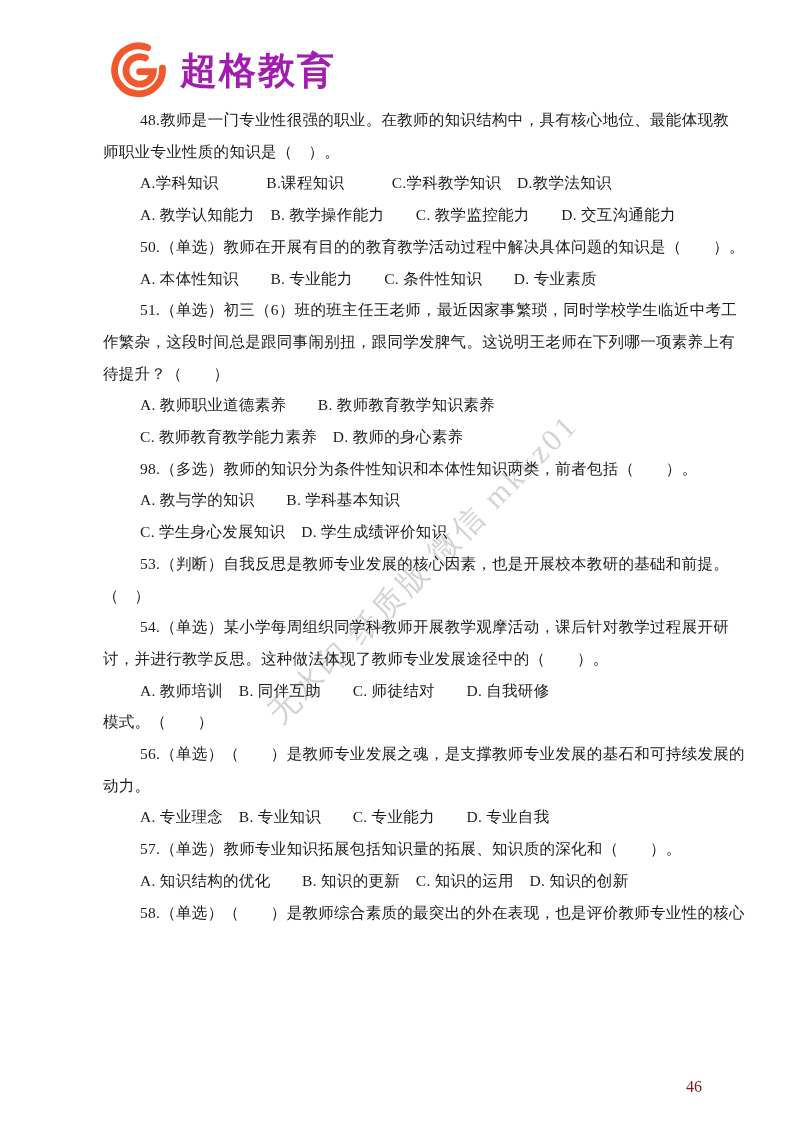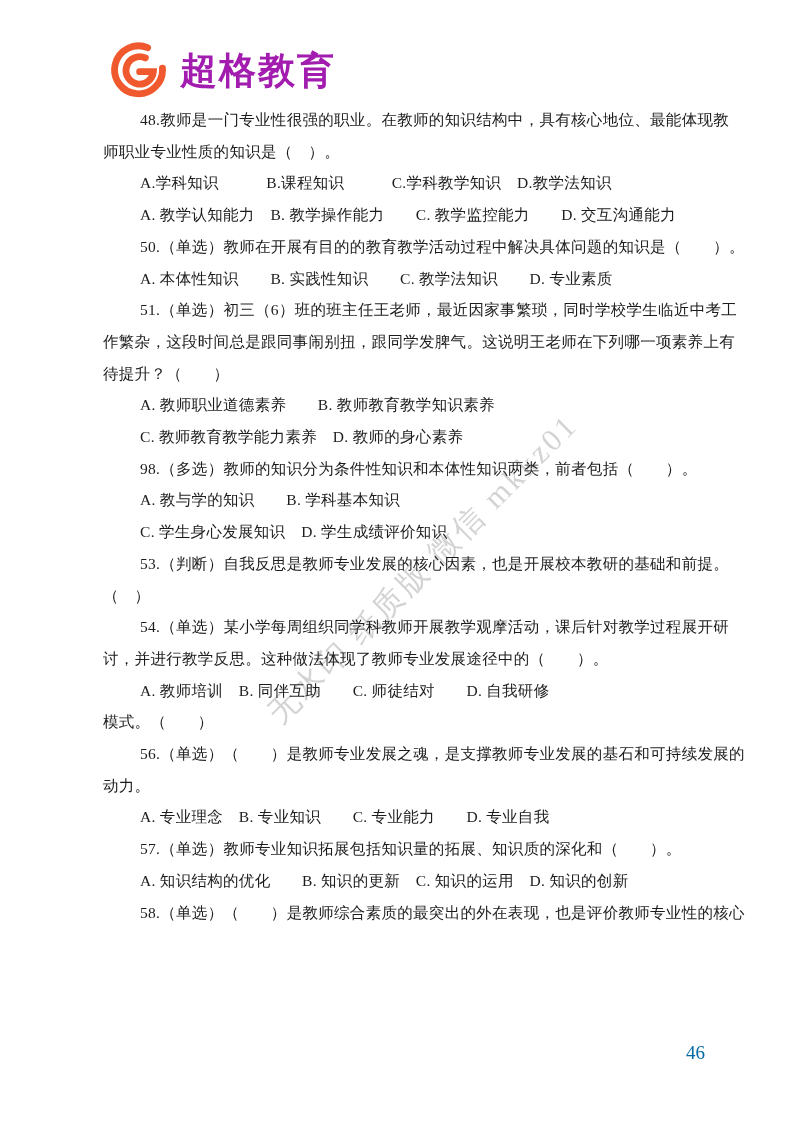--- a/index.html
+++ b/index.html
@@ -41,22 +41,22 @@
   }
   .line {
     font-size:15.5px;
     line-height:31.7px;
     white-space:pre;
     letter-spacing:0.3px;
   }
   .line.indent { padding-left:37px; }
   
   .page-number {
-    position:absolute; left:686px; top:1042px;
-    font-size:19px; color:#0369a1;
+    position:absolute; left:686px; top:1078px;
+    font-size:16px; color:#7f1d1d;
     z-index:1;
   }
 </style>
 </head>
 <body>
 
 <div class="page">
 
   <div class="watermark">无水印 纸质版 微信 mkkz01</div>
 
@@ -69,21 +69,21 @@
     </span>
     <span class="brand-text" style="color: #a21caf;">超格教育</span>
   </div>
 
   <div class="content">
       <div class="line indent">48.教师是一门专业性很强的职业。在教师的知识结构中，具有核心地位、最能体现教</div>
       <div class="line">师职业专业性质的知识是（　）。</div>
       <div class="line indent">A.学科知识　　　B.课程知识　　　C.学科教学知识　D.教学法知识</div>
       <div class="line indent">A. 教学认知能力　B. 教学操作能力　　C. 教学监控能力　　D. 交互沟通能力</div>
       <div class="line indent">50.（单选）教师在开展有目的的教育教学活动过程中解决具体问题的知识是（　　）。</div>
-      <div class="line indent">A. 本体性知识　　B. 实践性知识　　C. 教学法知识　　D. 专业素质</div>
+      <div class="line indent">A. 本体性知识　　B. 专业能力　　C. 条件性知识　　D. 专业素质</div>
       <div class="line indent">51.（单选）初三（6）班的班主任王老师，最近因家事繁琐，同时学校学生临近中考工</div>
       <div class="line">作繁杂，这段时间总是跟同事闹别扭，跟同学发脾气。这说明王老师在下列哪一项素养上有</div>
       <div class="line">待提升？（　　）</div>
       <div class="line indent">A. 教师职业道德素养　　B. 教师教育教学知识素养</div>
       <div class="line indent">C. 教师教育教学能力素养　D. 教师的身心素养</div>
       <div class="line indent">98.（多选）教师的知识分为条件性知识和本体性知识两类，前者包括（　　）。</div>
       <div class="line indent">A. 教与学的知识　　B. 学科基本知识</div>
       <div class="line indent">C. 学生身心发展知识　D. 学生成绩评价知识</div>
       <div class="line indent">53.（判断）自我反思是教师专业发展的核心因素，也是开展校本教研的基础和前提。</div>
       <div class="line">（　）</div>

